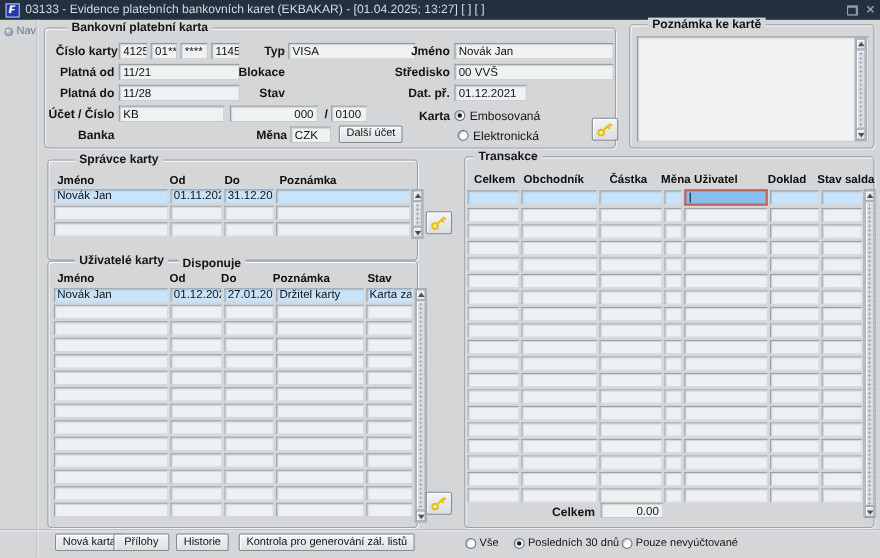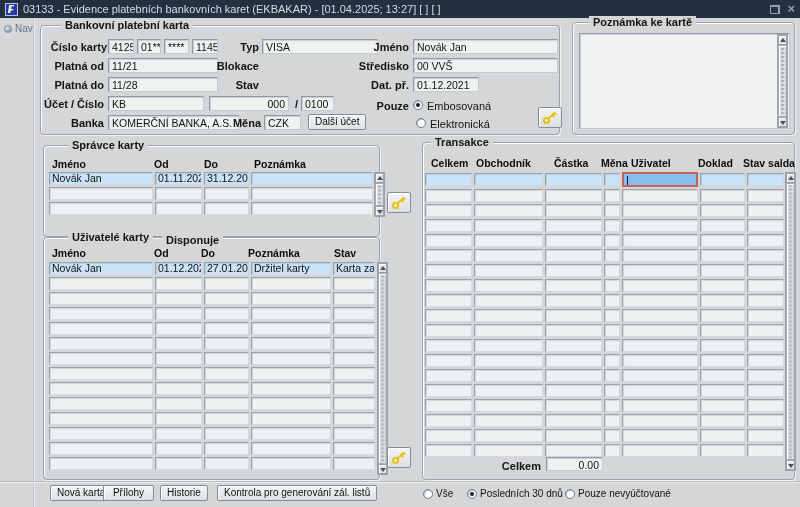--- a/index.html
+++ b/index.html
@@ -89,35 +89,34 @@
   <div class="fld" style="left:67px;top:13px;width:26px">4125</div>
   <div class="fld" style="left:96px;top:13px;width:24px">01**</div>
   <div class="fld" style="left:123px;top:13px;width:25px">****</div>
   <div class="fld" style="left:151px;top:13px;width:26px">1145</div>
   <div class="fld" style="left:67px;top:32px;width:110px">11/21</div>
   <div class="fld" style="left:67px;top:51px;width:110px">11/28</div>
   <div class="fld" style="left:67px;top:70px;width:96px">KB</div>
   <div class="fld rt" style="left:168px;top:70px;width:80px">000</div>
   <div class="lbl" style="left:247px;width:10px;top:72px">/</div>
   <div class="fld" style="left:260px;top:70px;width:33px">0100</div>
-  <div class="fld" style="left:67px;top:89px;width:131px">KOMERČNÍ BANKA, A.S.</div>
 
   <div class="lbl" style="left:180px;width:40px;top:91px">Měna</div>
   <div class="fld" style="left:223px;top:89px;width:37px">CZK</div>
   <div class="btn" style="left:267px;top:88px;min-width:46px">Další účet</div>
 
   <div class="lbl" style="left:158px;width:60px;top:15px">Typ</div>
   <div class="lbl" style="left:158px;width:60px;top:34px">Blokace</div>
   <div class="lbl" style="left:158px;width:60px;top:53px">Stav</div>
   <div class="fld" style="left:221px;top:13px;width:116px">VISA</div>
 
   <div class="lbl" style="left:308px;width:60px;top:15px">Jméno</div>
   <div class="lbl" style="left:308px;width:60px;top:34px">Středisko</div>
   <div class="lbl" style="left:308px;width:60px;top:53px">Dat. př.</div>
-  <div class="lbl" style="left:308px;width:60px;top:74px">Pouze</div>
+  <div class="lbl" style="left:308px;width:60px;top:74px">Karta</div>
   <div class="fld" style="left:372px;top:13px;width:145px">Novák Jan</div>
   <div class="fld" style="left:372px;top:32px;width:145px">00 VVŠ</div>
   <div class="fld" style="left:372px;top:51px;width:66px">01.12.2021</div>
 
   <div class="radio sel" style="left:372px;top:74px"></div>
   <div class="rlabel" style="left:386px;top:74px">Embosovaná</div>
   <div class="radio" style="left:375px;top:92px"></div>
   <div class="rlabel" style="left:389px;top:92px">Elektronická</div>
 
   <div class="keybtn" style="left:497px;top:81px">

